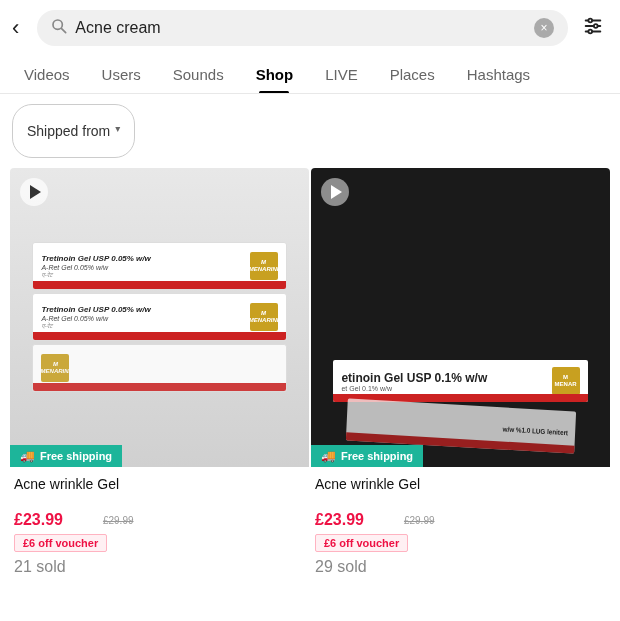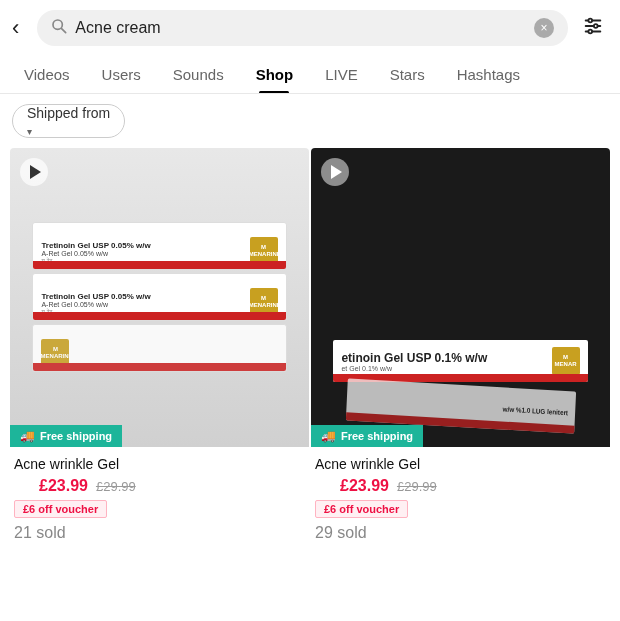--- a/index.html
+++ b/index.html
@@ -105,25 +105,24 @@
       align-items: center;
       padding: 10px 12px;
       gap: 12px;
     }
     .filter-chip {
       display: flex;
       align-items: flex-start;
       gap: 5px;
       border: 1px solid #ccc;
       border-radius: 20px;
-      padding: 0 14px;
+      padding: 18px 14px;
       font-size: 14px;
       color: #333;
       cursor: pointer;
-      flex-direction: column;
     }
     .filter-chip .chevron {
       font-size: 10px;
       color: #666;
     }
     .filter-rating {
       font-size: 14px;
       color: #333;
       padding: 6px 14px;
       border: 1px solid #e0e0e0;
@@ -167,24 +166,25 @@
       flex-direction: column;
       justify-content: center;
       gap: 3px;
     }
     .box-item {
       background: #fff;
       border: 1px solid #ddd;
       border-radius: 3px;
       height: 48px;
       display: flex;
-      align-items: flex-end;
+      align-items: center;
       padding: 4px 8px;
       gap: 6px;
       position: relative;
+      font-style: italic;
     }
     .box-item-text {
       flex: 1;
     }
     .box-line1 {
       font-size: 8px;
       font-weight: 700;
       color: #222;
       line-height: 1.2;
     }
@@ -302,39 +302,39 @@
       font-size: 12px;
     }
 
     
     .product-info {
       padding: 8px 4px 4px 4px;
     }
     .product-title {
       font-size: 14px;
       color: #111;
-      margin-bottom: 4px;
+      margin-bottom: 18px;
       line-height: 1.3;
     }
     .price-row {
       display: flex;
       align-items: center;
       gap: 8px;
       margin-bottom: 4px;
     }
     .price-current {
       font-size: 16px;
       font-weight: 700;
       color: #ee1144;
-      margin-left: 25px;
     }
     .price-original {
-      font-size: 13px;
+      font-size: 10px;
       color: #999;
       text-decoration: line-through;
+      margin-left: 32px;
     }
     .voucher-badge {
       display: inline-block;
       background: #fff0f3;
       border: 1px solid #ffb3c1;
       color: #ee1144;
       font-size: 11px;
       font-weight: 600;
       padding: 2px 8px;
       border-radius: 2px;
@@ -374,21 +374,21 @@
     </svg>
   </div>
 </div>
 
 <div class="nav-tabs">
   <div class="nav-tab">Videos</div>
   <div class="nav-tab">Users</div>
   <div class="nav-tab">Sounds</div>
   <div class="nav-tab active">Shop</div>
   <div class="nav-tab">LIVE</div>
-  <div class="nav-tab">Stars</div>
+  <div class="nav-tab">Places</div>
   <div class="nav-tab">Hashtags</div>
 </div>
 
 <div class="filter-bar">
   <div class="filter-chip">
     <span>Shipped from</span>
     <span class="chevron">▾</span>
   </div>
 </div>
 

